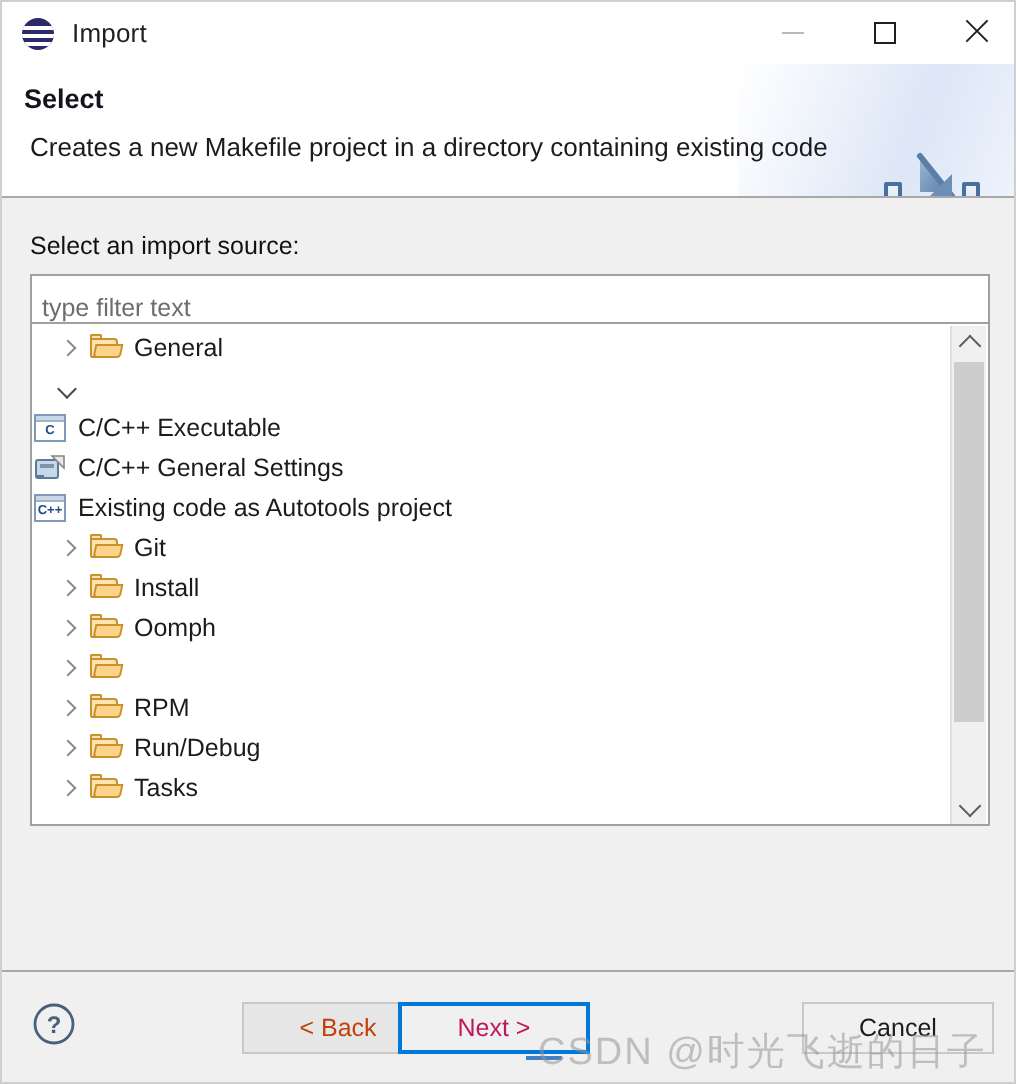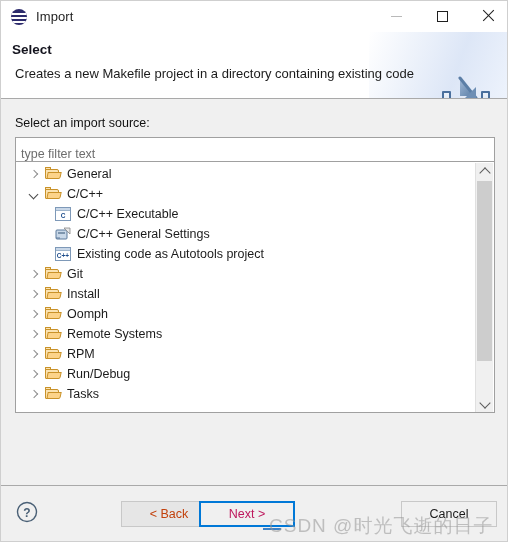--- a/index.html
+++ b/index.html
@@ -179,21 +179,21 @@
     font-size: 12.5px;
     color: #1b1b1b;
     white-space: nowrap;
   }
   .tree-row.selected .row-label-wrap {
     background: #cde8ff;
     border: 1px solid #a7d2f2;
     box-sizing: border-box;
   }
   .row-indent-0 { padding-left: 10px; }
-  .row-indent-1 { padding-left: 38px; }
+  .row-indent-1 { }
 
   .twisty {
     width: 16px; height: 16px;
     flex: none;
     position: relative;
     margin-right: 2px;
   }
   .twisty.collapsed::before {
     content: "";
     position: absolute;
@@ -446,28 +446,20 @@
               <div class="folder-icon">
                 <div class="tab"></div>
                 <div class="back"></div>
                 <div class="front"></div>
               </div>
               <span class="row-label">General</span>
             </div>
           </div>
           <div class="tree-row row-indent-0">
             <div class="twisty expanded"></div>
-            <div class="row-label-wrap">
-              <div class="folder-icon">
-                <div class="tab"></div>
-                <div class="back"></div>
-                <div class="front"></div>
-              </div>
-              <span class="row-label">C/C++</span>
-            </div>
           </div>
           <div class="tree-row row-indent-1">
             <div class="row-label-wrap">
               <div class="file-icon">
                 <div class="titlebarline"></div>
                 <div class="glyph">C</div>
               </div>
               <span class="row-label">C/C++ Executable</span>
             </div>
           </div>
@@ -525,21 +517,20 @@
             </div>
           </div>
           <div class="tree-row row-indent-0">
             <div class="twisty collapsed"></div>
             <div class="row-label-wrap">
               <div class="folder-icon">
                 <div class="tab"></div>
                 <div class="back"></div>
                 <div class="front"></div>
               </div>
-              <span class="row-label">Remote Systems</span>
             </div>
           </div>
           <div class="tree-row row-indent-0">
             <div class="twisty collapsed"></div>
             <div class="row-label-wrap">
               <div class="folder-icon">
                 <div class="tab"></div>
                 <div class="back"></div>
                 <div class="front"></div>
               </div>

